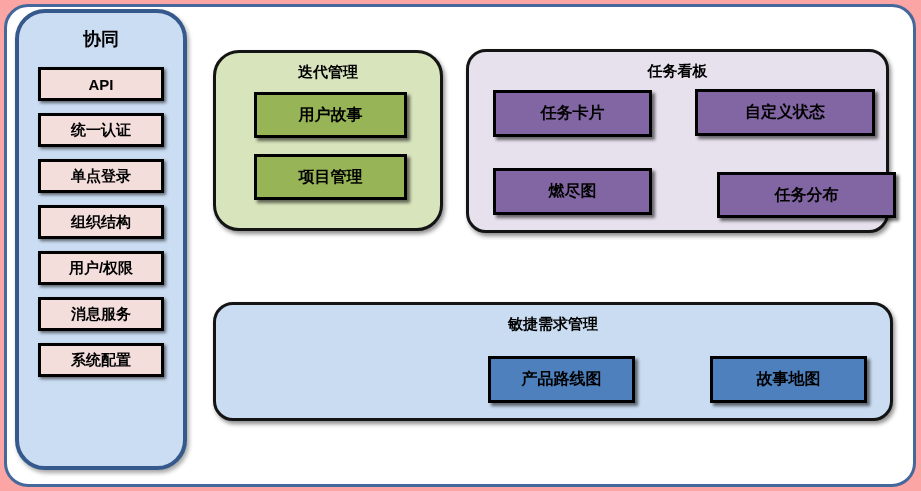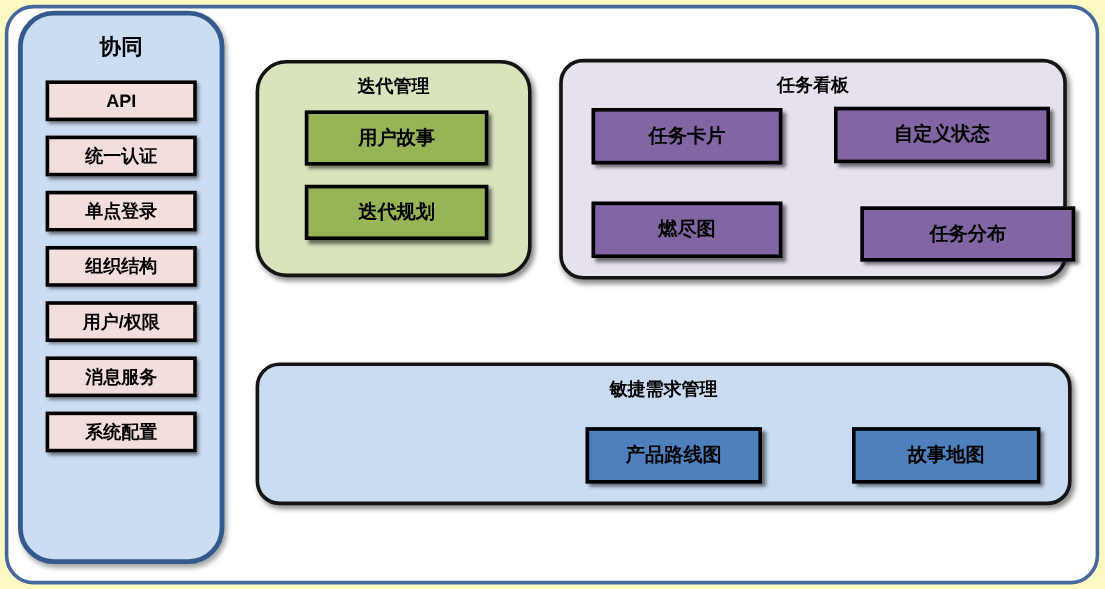--- a/index.html
+++ b/index.html
@@ -2,21 +2,21 @@
 <html><head>
 <meta charset="utf-8">
 <style>
   * { margin: 0; padding: 0; box-sizing: border-box; }
   html, body {
     width: 921px; height: 491px;
     background: #ffffff;
     font-family: "Liberation Sans", sans-serif;
     overflow: hidden;
   }
-  .canvas { position: relative; width: 921px; height: 491px; background: #fef9c3; }
+  .canvas { position: relative; width: 921px; height: 491px; background: #fca5a5; }
 
   .outer-frame {
     position: absolute; left: 4px; top: 4px; width: 912px; height: 483px;
     border: 3px solid #44689C; border-radius: 24px; background: #ffffff;
   }
 
   
   .sidebar {
     position: absolute; left: 15px; top: 9px; width: 172px; height: 461px;
     background: #CBDDF3; border: 4px solid #35598C; border-radius: 30px;
@@ -99,21 +99,21 @@
       <div class="pill">组织结构</div>
       <div class="pill">用户/权限</div>
       <div class="pill">消息服务</div>
       <div class="pill">系统配置</div>
     </div>
   </div>
 
   <div class="group group-iteration">
     <div class="group-title">迭代管理</div>
     <div class="node node-green n-user-story">用户故事</div>
-    <div class="node node-green n-iter-plan">迭代规划</div>
+    <div class="node node-green n-iter-plan">项目管理</div>
   </div>
 
   <div class="group group-kanban">
     <div class="group-title">任务看板</div>
     <div class="node node-purple n-task-card">任务卡片</div>
     <div class="node node-purple n-custom-status">自定义状态</div>
     <div class="node node-purple n-burndown">燃尽图</div>
     <div class="node node-purple n-task-dist">任务分布</div>
   </div>
 

